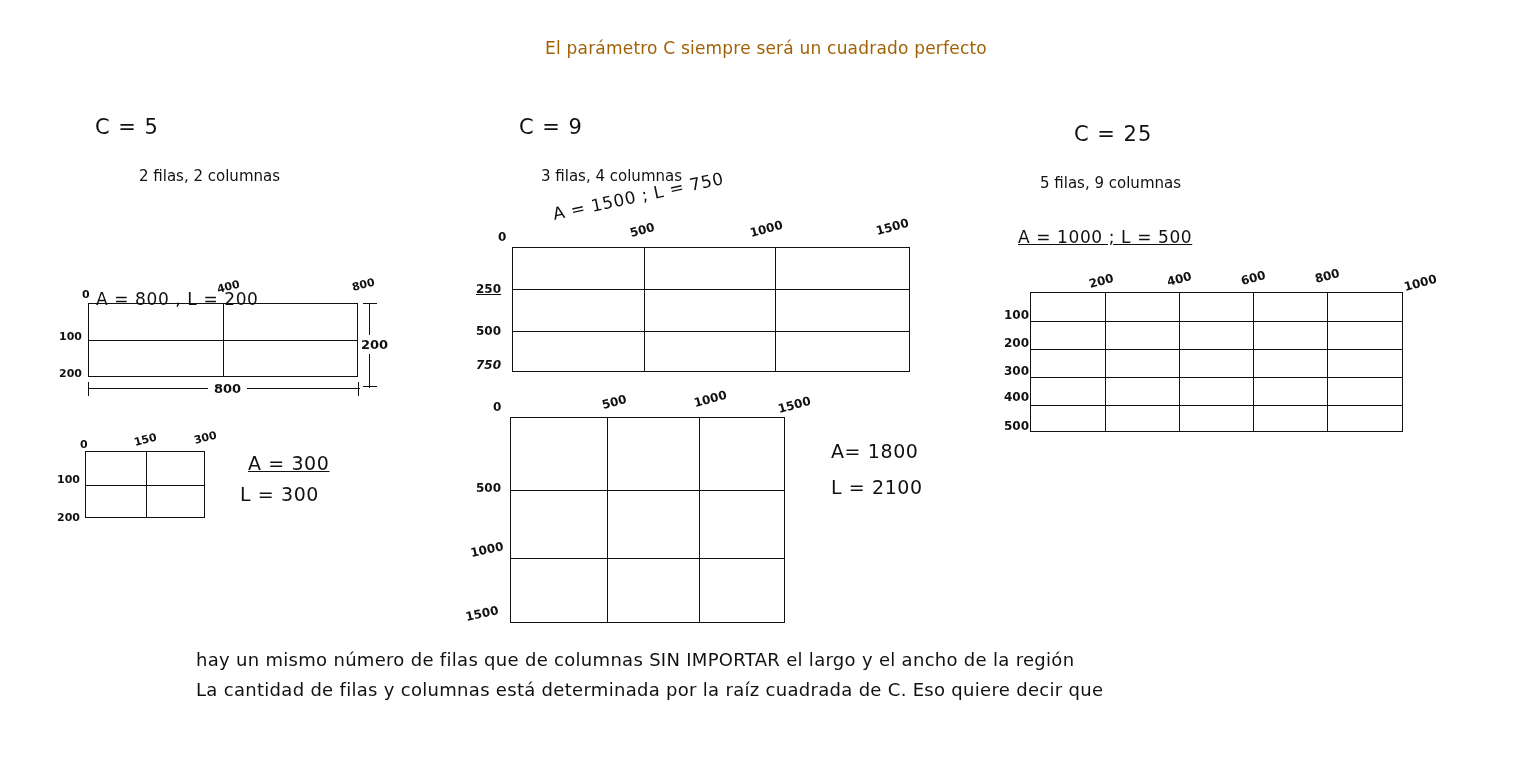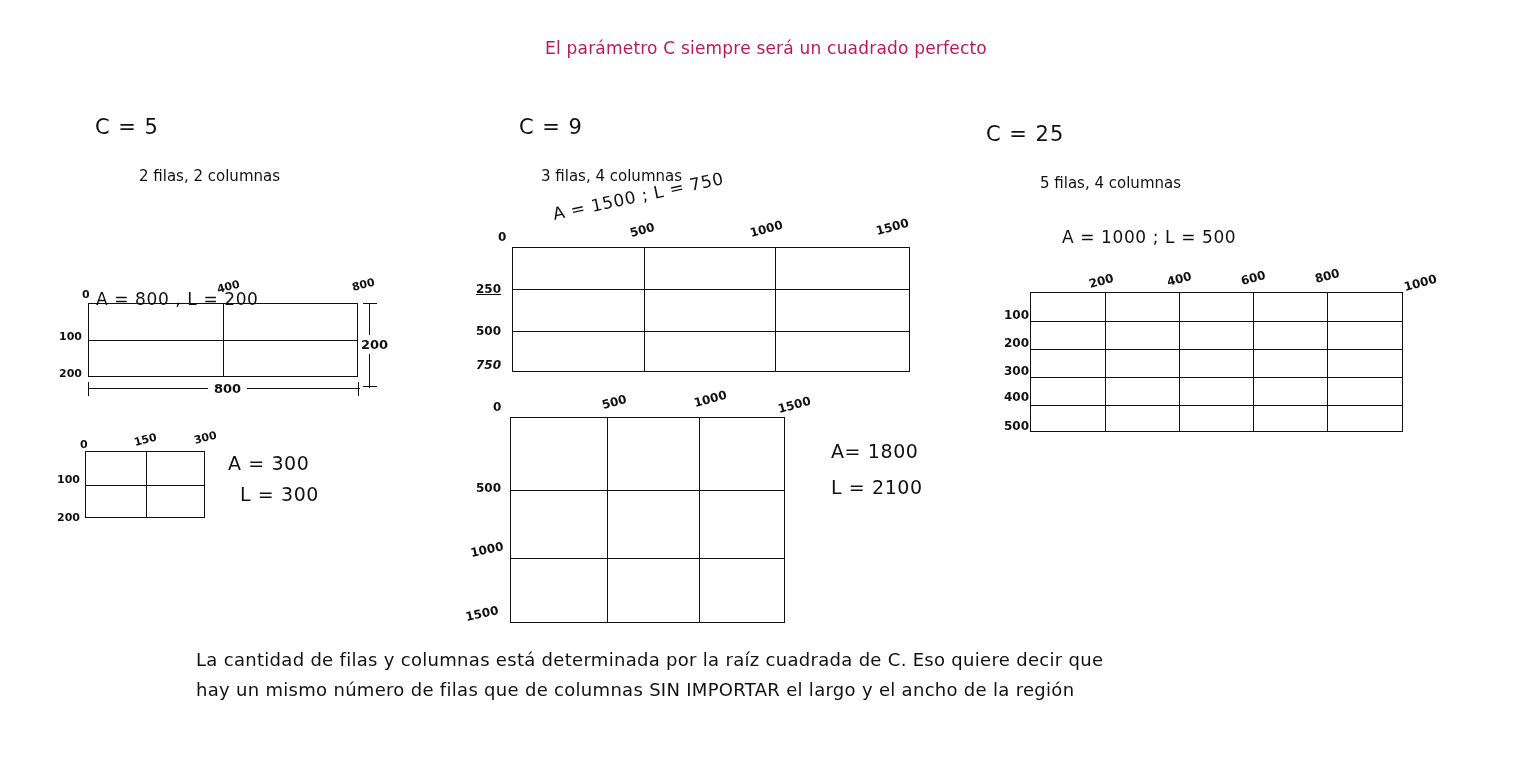--- a/index.html
+++ b/index.html
@@ -8,21 +8,21 @@
     background:#ffffff;
     font-family:"DejaVu Sans", sans-serif;
     color:#111;
     position:relative;
     overflow:hidden;
   }
   .abs{position:absolute;}
   .hand{font-family:"DejaVu Sans", sans-serif;}
   #title{
     top:38px;left:0;width:1532px;text-align:center;
-    font-size:17px;letter-spacing:.2px;color:#be185d;
+    font-size:17px;letter-spacing:.2px;color:#a16207;
   }
   .case-title{font-size:21px;letter-spacing:1px;}
   .case-sub{font-size:15px;}
   .eq{font-size:17px;letter-spacing:.6px;}
   .eq-lg{font-size:19px;letter-spacing:.6px;}
   .tick{font-size:11px;font-weight:bold;}
   .tick-md{font-size:12px;font-weight:bold;}
   .tick-lg{font-size:13px;font-weight:bold;}
   .grid{position:absolute;border:1.4px solid #111;box-sizing:border-box;}
   .gl{position:absolute;background:#111;}
@@ -75,21 +75,21 @@
 
 <div class="grid" style="left:85px;top:451px;width:120px;height:67px;">
   <div class="gl vline" style="left:60px;"></div>
   <div class="gl hline" style="top:33px;"></div>
 </div>
 <div class="abs hand tick" style="top:438px;left:80px;">0</div>
 <div class="abs hand tick" style="top:436px;left:136px;"><span class="rot-m">150</span></div>
 <div class="abs hand tick" style="top:434px;left:196px;"><span class="rot-m">300</span></div>
 <div class="abs hand tick" style="top:473px;left:57px;">100</div>
 <div class="abs hand tick" style="top:511px;left:57px;">200</div>
-<div class="abs hand eq-lg" style="top:452px;left:228px;">A = 300</div>
+<div class="abs hand eq-lg" style="top:452px;left:248px;text-decoration:underline;">A = 300</div>
 <div class="abs hand eq-lg" style="top:483px;left:240px;">L = 300</div>
 
 <div class="abs hand case-title" style="top:115px;left:519px;">C = 9</div>
 <div class="abs hand case-sub" style="top:167px;left:541px;">3 filas, 4 columnas</div>
 
 <div class="abs hand eq" style="top:204px;left:555px;"><span class="rot-s">A = 1500 ;  L = 750</span></div>
 
 <div class="grid" style="left:512px;top:247px;width:398px;height:125px;">
   <div class="gl vline" style="left:131px;"></div>
   <div class="gl vline" style="left:262px;"></div>
@@ -113,24 +113,24 @@
 <div class="abs hand tick-md" style="top:400px;left:493px;">0</div>
 <div class="abs hand tick-md" style="top:398px;left:604px;"><span class="rot-m">500</span></div>
 <div class="abs hand tick-md" style="top:396px;left:696px;"><span class="rot-m">1000</span></div>
 <div class="abs hand tick-md" style="top:402px;left:780px;"><span class="rot-m">1500</span></div>
 <div class="abs hand tick-md" style="top:481px;left:476px;">500</div>
 <div class="abs hand tick-md" style="top:546px;left:472px;"><span class="rot-s">1000</span></div>
 <div class="abs hand tick-md" style="top:610px;left:467px;"><span class="rot-s">1500</span></div>
 <div class="abs hand eq-lg" style="top:440px;left:831px;">A= 1800</div>
 <div class="abs hand eq-lg" style="top:476px;left:831px;">L = 2100</div>
 
-<div class="abs hand case-title" style="top:122px;left:986px;">C = 25</div>
-<div class="abs hand case-sub" style="top:174px;left:1040px;">5 filas, 4 columnas</div>
+<div class="abs hand case-title" style="top:122px;left:1074px;">C = 25</div>
+<div class="abs hand case-sub" style="top:174px;left:1040px;">5 filas, 9 columnas</div>
 
-<div class="abs hand eq" style="top:227px;left:1062px;">A = 1000 ;  L = 500</div>
+<div class="abs hand eq" style="top:227px;left:1018px;text-decoration:underline;">A = 1000 ;  L = 500</div>
 
 <div class="grid" style="left:1030px;top:292px;width:373px;height:140px;">
   <div class="gl vline" style="left:74px;"></div>
   <div class="gl vline" style="left:148px;"></div>
   <div class="gl vline" style="left:222px;"></div>
   <div class="gl vline" style="left:296px;"></div>
   <div class="gl hline" style="top:28px;"></div>
   <div class="gl hline" style="top:56px;"></div>
   <div class="gl hline" style="top:84px;"></div>
   <div class="gl hline" style="top:112px;"></div>
@@ -141,15 +141,15 @@
 <div class="abs hand tick-md" style="top:390px;left:1004px;">400</div>
 <div class="abs hand tick-md" style="top:419px;left:1004px;">500</div>
 
 <div class="abs hand tick-md" style="top:277px;left:1091px;"><span class="rot-m">200</span></div>
 <div class="abs hand tick-md" style="top:275px;left:1169px;"><span class="rot-m">400</span></div>
 <div class="abs hand tick-md" style="top:274px;left:1243px;"><span class="rot-m">600</span></div>
 <div class="abs hand tick-md" style="top:272px;left:1317px;"><span class="rot-m">800</span></div>
 <div class="abs hand tick-md" style="top:280px;left:1406px;"><span class="rot-m">1000</span></div>
 
 <div class="abs hand" id="footer">
+  <div class="nowrap">hay un mismo número de filas que de columnas SIN IMPORTAR el largo y el ancho de la región</div>
   <div class="nowrap">La cantidad de filas y columnas está determinada por la raíz cuadrada de C. Eso quiere decir que</div>
-  <div class="nowrap">hay un mismo número de filas que de columnas SIN IMPORTAR el largo y el ancho de la región</div>
 </div>
 
 </body></html>

